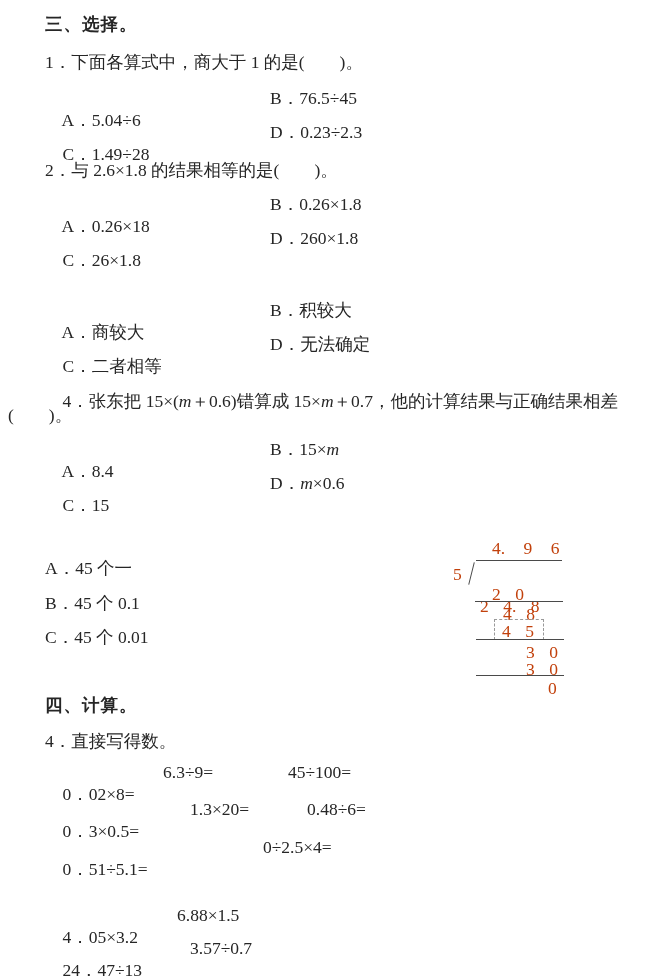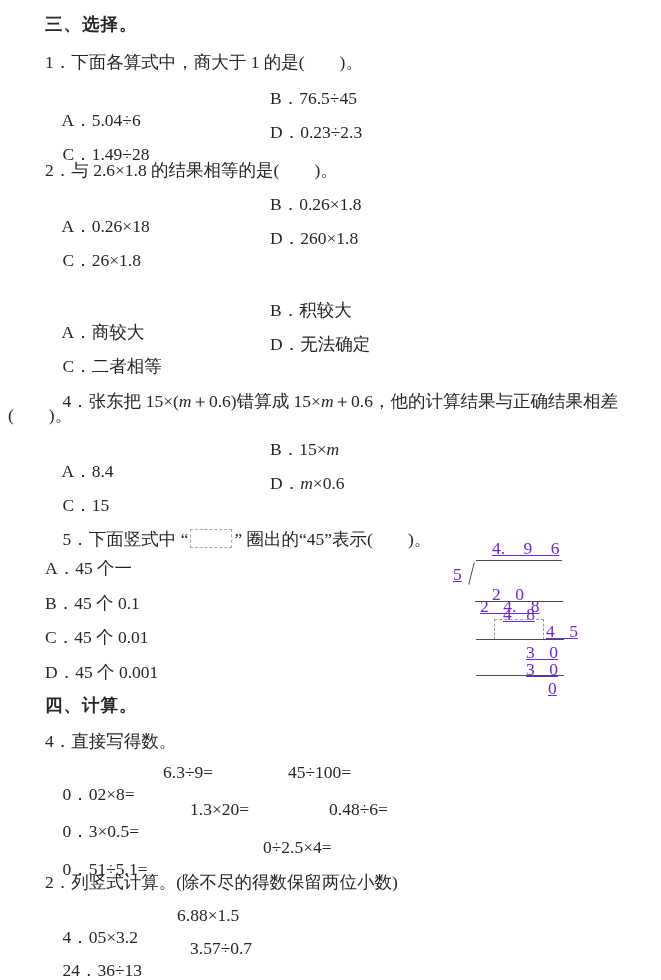--- a/index.html
+++ b/index.html
@@ -11,29 +11,29 @@
   .line { position:absolute; left:45px; height:25px; white-space:pre; line-height:22px; }
   .b { font-weight:bold; letter-spacing:1px; }
   .abs { position:absolute; top:0; white-space:pre; }
   .var { font-style:italic; }
   .blankbox {
     display:inline-block; width:40px; height:17px;
     border:1.5px dashed #aaaaaa; vertical-align:-3px; margin:0 2px;
   }
   
   .dv { position:absolute; left:440px; top:534px; width:165px; height:172px; }
-  .dv span { position:absolute; white-space:pre; color:#6d28d9;text-decoration:underline; }
+  .dv span { position:absolute; white-space:pre; color:#c2410c; }
   .dv .ln { position:absolute; height:0; border-top:1.5px solid #4a4a4a; }
   .dv .bracket { position:absolute; width:0; height:23px; border-left:1.6px solid #4a4a4a; transform:rotate(14deg); }
   .dv .q  { left:52px;  top:4px;   word-spacing:14px; }
   .dv .dvr{ left:13px;  top:30px; }
   .dv .dd { left:40px;  top:30px;  word-spacing:10px;margin-top:32px; }
   .dv .s1 { left:52px;  top:50px;  word-spacing:10px;text-align:center; }
   .dv .s2 { left:63px;  top:70px;  word-spacing:10px; }
-  .dv .bx { left:62px;  top:87px;  word-spacing:10px;margin-left:44px; }
+  .dv .bx { left:62px;  top:87px;  word-spacing:10px; }
   .dv .s3 { left:86px;  top:108px; word-spacing:10px; }
   .dv .s4 { left:86px;  top:125px; word-spacing:10px; }
   .dv .rm { left:108px; top:144px; }
   .dv .dashedrect { position:absolute; left:54px; top:85px; width:48px; height:19px; border:1.2px dashed #999999; }
 </style>
 </head>
 <body>
 
 <div class="sheet">
 
@@ -62,39 +62,35 @@
   <div class="line" style="top:299px">
     <span>A．商较大</span>
     <span class="abs" style="left:225px">B．积较大</span>
   </div>
   <div class="line" style="top:333px">
     <span>C．二者相等</span>
     <span class="abs" style="left:225px">D．无法确定</span>
   </div>
 
   <div class="line" style="top:368px">
-    <span>4．张东把 15×(</span><span class="var">m</span><span>＋0.6)错算成 15×</span><span class="var">m</span><span>＋0.6，他的计算结果与正确结果相差</span>
+    <span>4．张东把 15×(</span><span class="var">m</span><span>＋0.6)错算成 15×</span><span class="var">m</span><span>＋0.7，他的计算结果与正确结果相差</span>
   </div>
   <div class="line" style="top:404px;left:8px">(　　)。</div>
   <div class="line" style="top:438px">
     <span>A．8.4</span>
     <span class="abs" style="left:225px"><span>B．15×</span><span class="var">m</span></span>
   </div>
   <div class="line" style="top:472px">
     <span>C．15</span>
     <span class="abs" style="left:225px"><span>D．</span><span class="var">m</span><span>×0.6</span></span>
   </div>
 
-  <div class="line" style="top:506px">
-    <span>5．下面竖式中 “</span><span class="blankbox"></span><span>” 圈出的“45”表示(　　)。</span>
-  </div>
   <div class="line" style="top:557px">A．45 个一</div>
   <div class="line" style="top:592px">B．45 个 0.1</div>
   <div class="line" style="top:626px">C．45 个 0.01</div>
-  <div class="line" style="top:661px">D．45 个 0.001</div>
 
   <div class="dv">
     <span class="q">4. 9 6</span>
     <div class="ln" style="left:36px;top:26px;width:86px"></div>
     <span class="dvr">5</span>
     <div class="bracket" style="left:31px;top:28px"></div>
     <span class="dd">2 4. 8</span>
     <span class="s1">2 0</span>
     <div class="ln" style="left:35px;top:67px;width:88px"></div>
     <span class="s2">4 8</span>
@@ -111,30 +107,29 @@
   <div class="line" style="top:730px">4．直接写得数。</div>
 
   <div class="line" style="top:761px">
     <span>0．02×8=</span>
     <span class="abs" style="left:118px">6.3÷9=</span>
     <span class="abs" style="left:243px">45÷100=</span>
   </div>
   <div class="line" style="top:798px">
     <span>0．3×0.5=</span>
     <span class="abs" style="left:145px">1.3×20=</span>
-    <span class="abs" style="left:284px">0.48÷6=</span>
+    <span class="abs" style="left:262px">0.48÷6=</span>
   </div>
   <div class="line" style="top:836px">
     <span>0．51÷5.1=</span>
     <span class="abs" style="left:218px">0÷2.5×4=</span>
   </div>
 
-  <div class="line" style="top:871px">2．列竖式计算。(除不尽的得数保留两位小数)</div>
   <div class="line" style="top:904px">
     <span>4．05×3.2</span>
     <span class="abs" style="left:132px">6.88×1.5</span>
   </div>
   <div class="line" style="top:937px">
-    <span>24．36÷13</span>
+    <span>24．47÷13</span>
     <span class="abs" style="left:145px">3.57÷0.7</span>
   </div>
 
 </div>
 
 </body></html>

